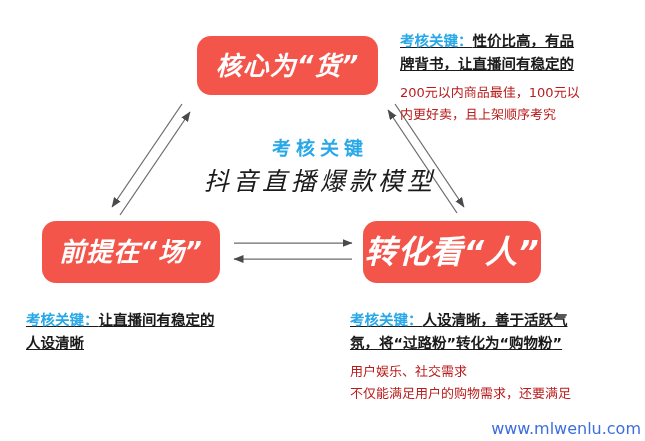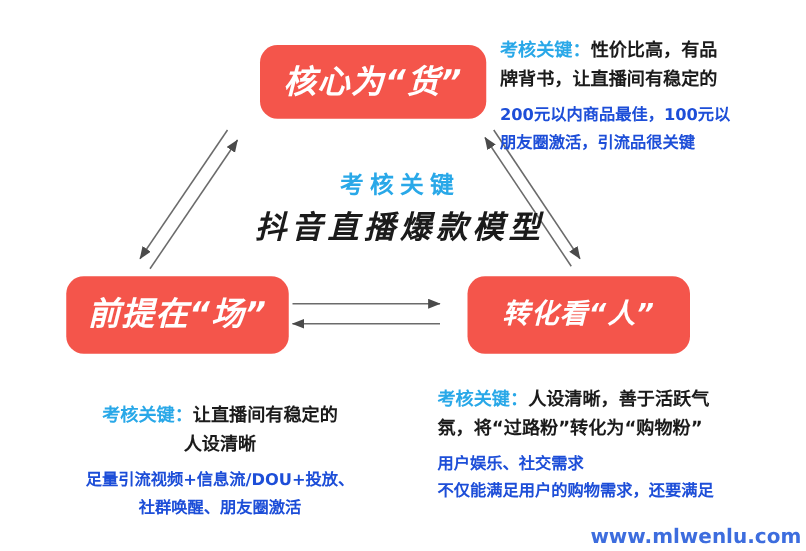--- a/index.html
+++ b/index.html
@@ -41,21 +41,20 @@
     background: #F4554B;
     border-radius: 14px;
     display: flex;
     align-items: center;
     justify-content: center;
     color: #ffffff;
     font-weight: bold;
     font-style: italic;
     letter-spacing: 1px;
     box-sizing: border-box;
-    margin-left: 11px;
   }
   .pill .pill-text {
     display: block;
     line-height: 1;
     white-space: nowrap;
   }
 
   #pill-core {
     left: 197px;
     top: 36px;
@@ -69,21 +68,21 @@
     width: 178px;
     height: 62px;
     font-size: 26px;
     text-align: center;
   }
   #pill-people {
     left: 363px;
     top: 221px;
     width: 178px;
     height: 62px;
-    font-size: 22px;
+    font-size: 32px;
   }
 
   
   #center-block {
     position: absolute;
     left: 155px;
     top: 138px;
     width: 330px;
     text-align: center;
   }
@@ -91,80 +90,80 @@
     color: #29A8E8;
     font-size: 19px;
     font-weight: bold;
     letter-spacing: 5px;
     line-height: 1.1;
     display: block;
   }
   #center-title {
     color: #1b1b1b;
     font-size: 25px;
-    font-weight: bold;
+    font-weight: normal;
     font-style: italic;
     letter-spacing: 4px;
     line-height: 1.25;
     display: block;
     margin-top: 7px;
   }
 
   
   .note {
     position: absolute;
     box-sizing: border-box;
   }
   .note-head {
     font-size: 14.5px;
     font-weight: bold;
     line-height: 1.62;
     color: #1b1b1b;
     margin: 0;
+    text-decoration: underline;
   }
   .note-head .kw {
     color: #29A8E8;
   }
   .note-body {
     font-size: 13px;
-    font-weight: bold;
+    font-weight: normal;
     line-height: 1.72;
-    color: #1d4ed8;
+    color: #b91c1c;
     margin: 5px 0 0 0;
   }
   .note-body .ln,
   .note-head .ln {
     display: block;
   }
 
   #note-goods {
     left: 400px;
     top: 30px;
     width: 240px;
   }
   #note-venue {
     left: 26px;
-    top: 322px;
+    top: 309px;
     width: 300px;
-    text-align: center;
   }
   #note-people {
     left: 350px;
     top: 309px;
     width: 292px;
   }
 
   
   #watermark {
     position: absolute;
     right: 4px;
     bottom: 3px;
     color: #3366DD;
     font-size: 16px;
-    font-weight: bold;
+    font-weight: normal;
     letter-spacing: 0px;
     font-family: "DejaVu Sans", "Liberation Sans", sans-serif;
     opacity: 0.95;
   }
 </style>
 </head>
 <body>
 
 <div id="canvas">
 
@@ -208,33 +207,29 @@
     <span id="center-title">抖音直播爆款模型</span>
   </div>
 
   <div class="note" id="note-goods">
     <p class="note-head">
       <span class="kw">考核关键：</span><span>性价比高，有品</span>
       <span class="ln">牌背书，让直播间有稳定的</span>
     </p>
     <p class="note-body">
       <span class="ln">200元以内商品最佳，100元以</span>
-      <span class="ln">朋友圈激活，引流品很关键</span>
+      <span class="ln">内更好卖，且上架顺序考究</span>
     </p>
   </div>
 
   <div class="note" id="note-venue">
     <p class="note-head">
       <span class="kw">考核关键：</span><span>让直播间有稳定的</span>
       <span class="ln">人设清晰</span>
     </p>
-    <p class="note-body">
-      <span class="ln">足量引流视频+信息流/DOU+投放、</span>
-      <span class="ln">社群唤醒、朋友圈激活</span>
-    </p>
   </div>
 
   <div class="note" id="note-people">
     <p class="note-head">
       <span class="kw">考核关键：</span><span>人设清晰，善于活跃气</span>
       <span class="ln">氛，将“过路粉”转化为“购物粉”</span>
     </p>
     <p class="note-body">
       <span class="ln">用户娱乐、社交需求</span>
       <span class="ln">不仅能满足用户的购物需求，还要满足</span>

